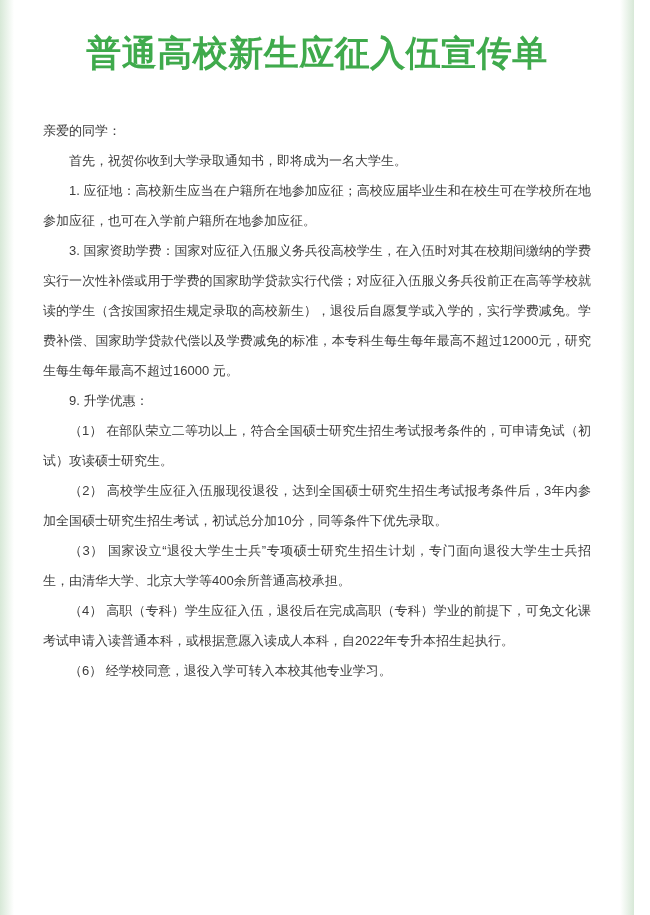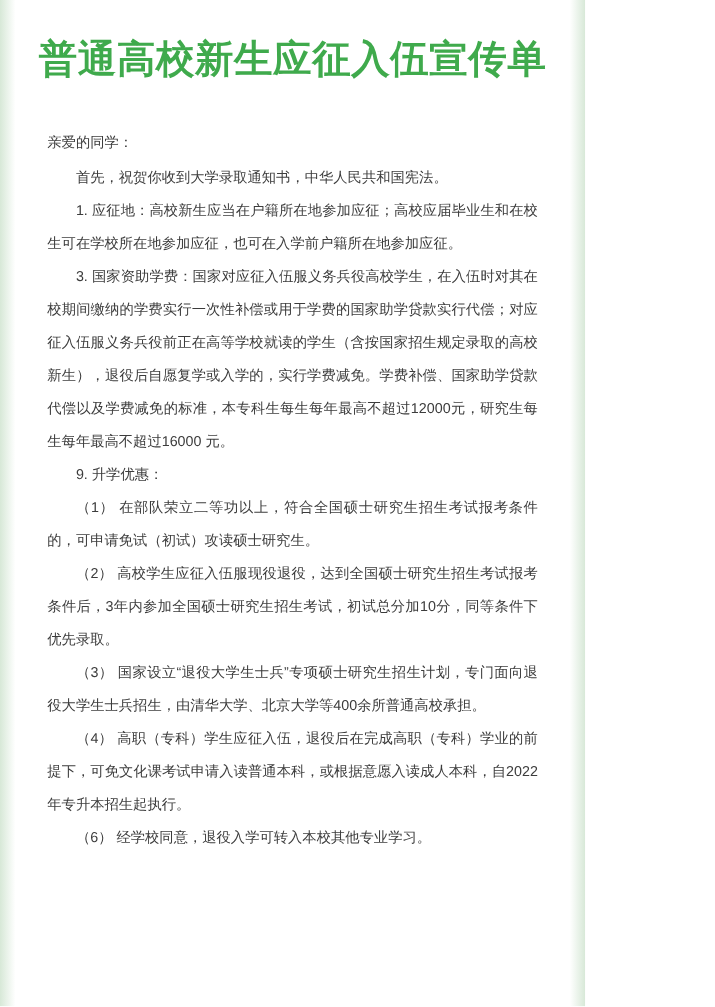--- a/index.html
+++ b/index.html
@@ -1,18 +1,18 @@
 <!DOCTYPE html>
 <html><head>
 <meta charset="utf-8">
 <style>
   html, body { margin: 0; padding: 0; background: #ffffff; }
   .page {
     position: relative;
-    width: 532px;
+    width: 634px;
     height: 915px;
     background: #ffffff;
     overflow: hidden;
     box-sizing: border-box;
   }
   .edge {
     position: absolute;
     top: 0;
     bottom: 0;
     width: 14px;
@@ -45,35 +45,34 @@
     color: #3c3c3c;
     text-align: justify;
     text-justify: inter-ideograph;
   }
   .content p {
     margin: 0;
     text-indent: 2em;
   }
   .content p.no-indent {
     text-indent: 0;
-    font-family: Liberation Mono, monospace;
   }
 </style>
 </head>
 <body>
 
 <div class="page">
   <div class="edge edge-left"></div>
   <div class="edge edge-right"></div>
 
   <h1 class="title">普通高校新生应征入伍宣传单</h1>
 
   <div class="content">
     <p class="no-indent">亲爱的同学：</p>
-    <p>首先，祝贺你收到大学录取通知书，中华人民共和国宪法。</p>
+    <p>首先，祝贺你收到大学录取通知书，即将成为一名大学生。</p>
     <p>1. 应征地：高校新生应当在户籍所在地参加应征；高校应届毕业生和在校生可在学校所在地参加应征，也可在入学前户籍所在地参加应征。</p>
     <p>3. 国家资助学费：国家对应征入伍服义务兵役高校学生，在入伍时对其在校期间缴纳的学费实行一次性补偿或用于学费的国家助学贷款实行代偿；对应征入伍服义务兵役前正在高等学校就读的学生（含按国家招生规定录取的高校新生），退役后自愿复学或入学的，实行学费减免。学费补偿、国家助学贷款代偿以及学费减免的标准，本专科生每生每年最高不超过12000元，研究生每生每年最高不超过16000 元。</p>
     <p>9. 升学优惠：</p>
     <p>（1） 在部队荣立二等功以上，符合全国硕士研究生招生考试报考条件的，可申请免试（初试）攻读硕士研究生。</p>
     <p>（2） 高校学生应征入伍服现役退役，达到全国硕士研究生招生考试报考条件后，3年内参加全国硕士研究生招生考试，初试总分加10分，同等条件下优先录取。</p>
     <p>（3） 国家设立“退役大学生士兵”专项硕士研究生招生计划，专门面向退役大学生士兵招生，由清华大学、北京大学等400余所普通高校承担。</p>
     <p>（4） 高职（专科）学生应征入伍，退役后在完成高职（专科）学业的前提下，可免文化课考试申请入读普通本科，或根据意愿入读成人本科，自2022年专升本招生起执行。</p>
     <p>（6） 经学校同意，退役入学可转入本校其他专业学习。</p>
   </div>
 </div>

